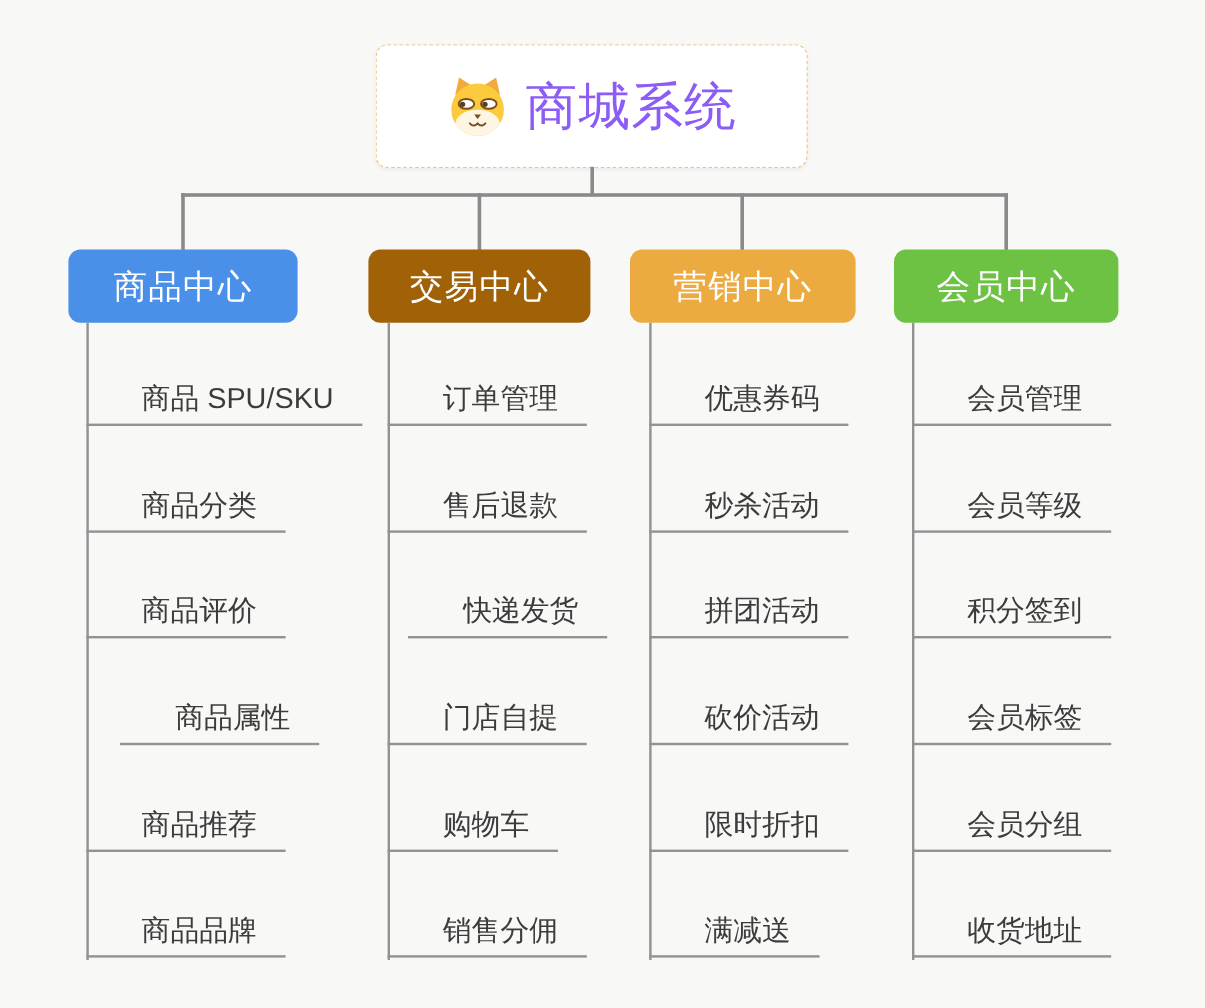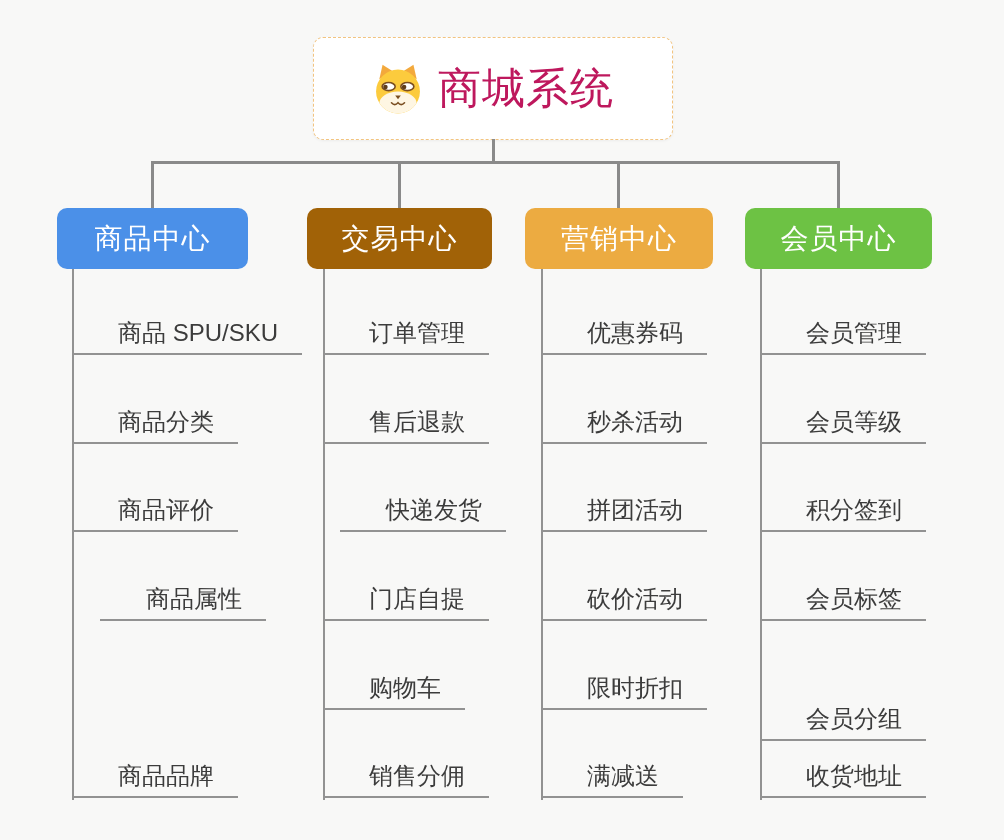--- a/index.html
+++ b/index.html
@@ -26,21 +26,21 @@
     border-radius: 10px;
     display: flex;
     align-items: center;
     justify-content: center;
     gap: 14px;
     box-shadow: 0 1px 3px rgba(0,0,0,0.05);
     cursor: pointer;
   }
   .root-label {
     font-size: 43px;
-    color: #be185d;
+    color: #8b5cf6;
     letter-spacing: 1px;
     white-space: nowrap;
   }
   .dog-icon { width: 52px; height: 52px; flex: 0 0 auto; }
   
   .line {
     position: absolute;
     background: #8A8A8A;
   }
   
@@ -117,36 +117,37 @@
 
   <div class="spine" style="left:72px;"></div>
   <div class="spine" style="left:323px;"></div>
   <div class="spine" style="left:541px;"></div>
   <div class="spine" style="left:760px;"></div>
 
   <div class="leaf" style="left:72px; top:321px;">商品 SPU/SKU</div>
   <div class="leaf" style="left:72px; top:410px;">商品分类</div>
   <div class="leaf" style="left:72px; top:498px;">商品评价</div>
   <div class="leaf" style="left:72px; top:587px;margin-left:28px;">商品属性</div>
+  <div class="leaf" style="left:72px; top:676px;">商品推荐</div>
   <div class="leaf" style="left:72px; top:764px;">商品品牌</div>
 
   <div class="leaf" style="left:323px; top:321px;">订单管理</div>
   <div class="leaf" style="left:323px; top:410px;">售后退款</div>
   <div class="leaf" style="left:323px; top:498px;margin-left:17px;">快递发货</div>
   <div class="leaf" style="left:323px; top:587px;">门店自提</div>
   <div class="leaf" style="left:323px; top:676px;">购物车</div>
   <div class="leaf" style="left:323px; top:764px;">销售分佣</div>
 
   <div class="leaf" style="left:541px; top:321px;">优惠券码</div>
   <div class="leaf" style="left:541px; top:410px;">秒杀活动</div>
   <div class="leaf" style="left:541px; top:498px;">拼团活动</div>
   <div class="leaf" style="left:541px; top:587px;">砍价活动</div>
   <div class="leaf" style="left:541px; top:676px;">限时折扣</div>
   <div class="leaf" style="left:541px; top:764px;">满减送</div>
 
   <div class="leaf" style="left:760px; top:321px;">会员管理</div>
   <div class="leaf" style="left:760px; top:410px;">会员等级</div>
   <div class="leaf" style="left:760px; top:498px;">积分签到</div>
   <div class="leaf" style="left:760px; top:587px;">会员标签</div>
-  <div class="leaf" style="left:760px; top:676px;margin-top:31px;">会员分组</div>
+  <div class="leaf" style="left:760px; top:676px;">会员分组</div>
   <div class="leaf" style="left:760px; top:764px;text-align:center;">收货地址</div>
 
 </div>
 
 </body></html>

